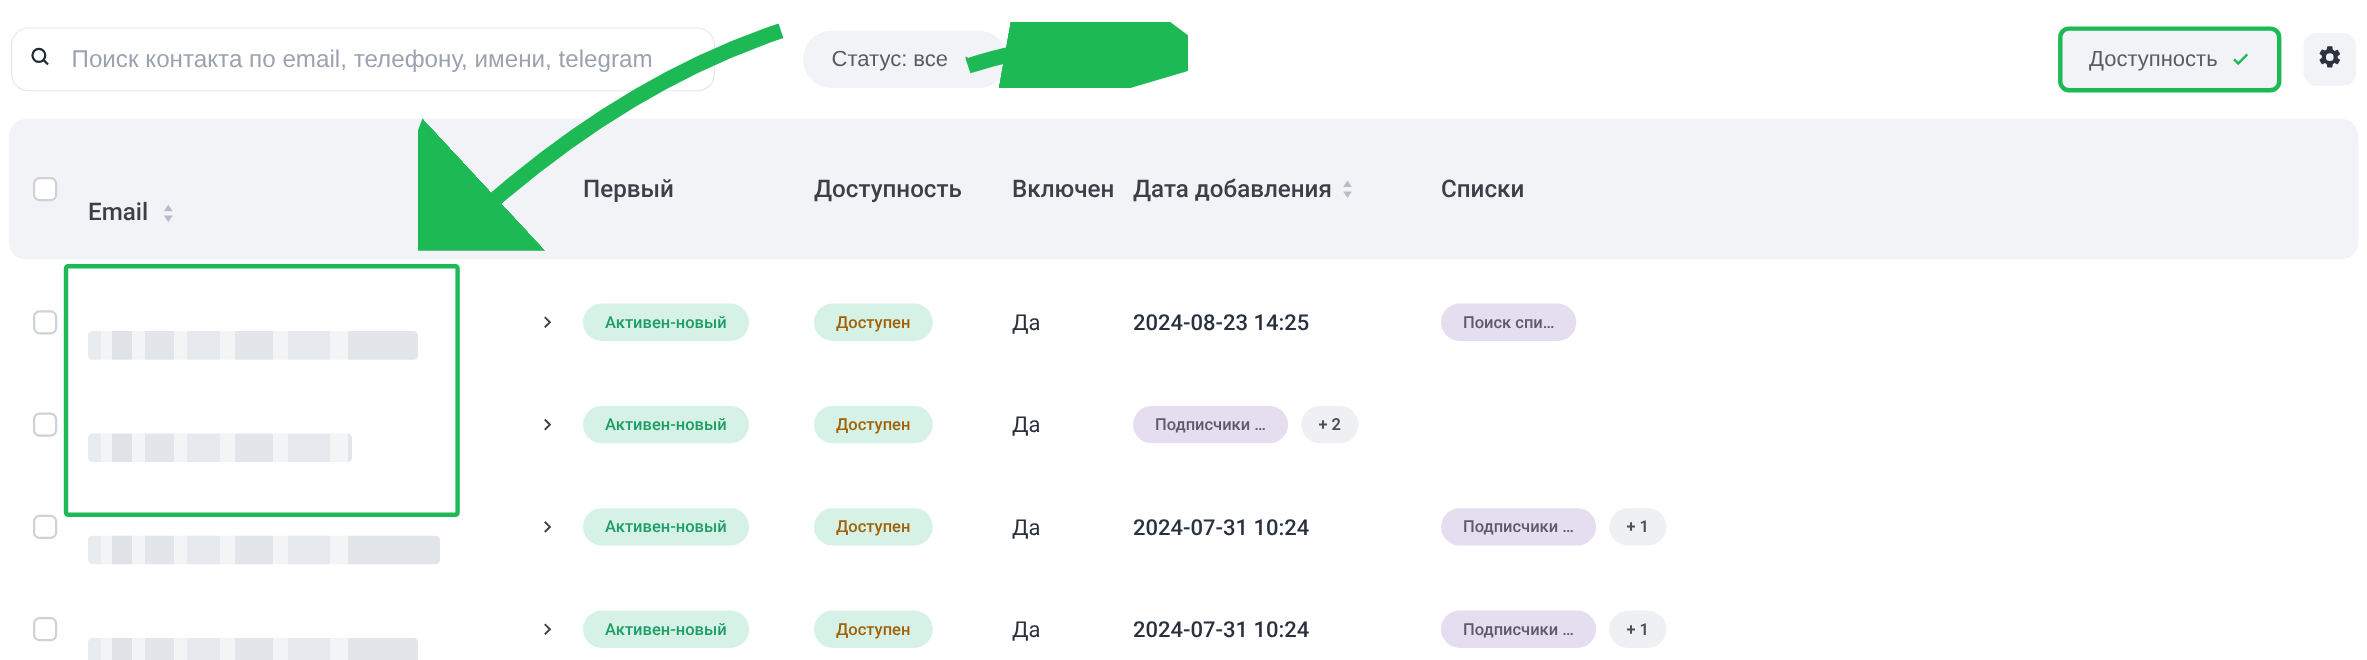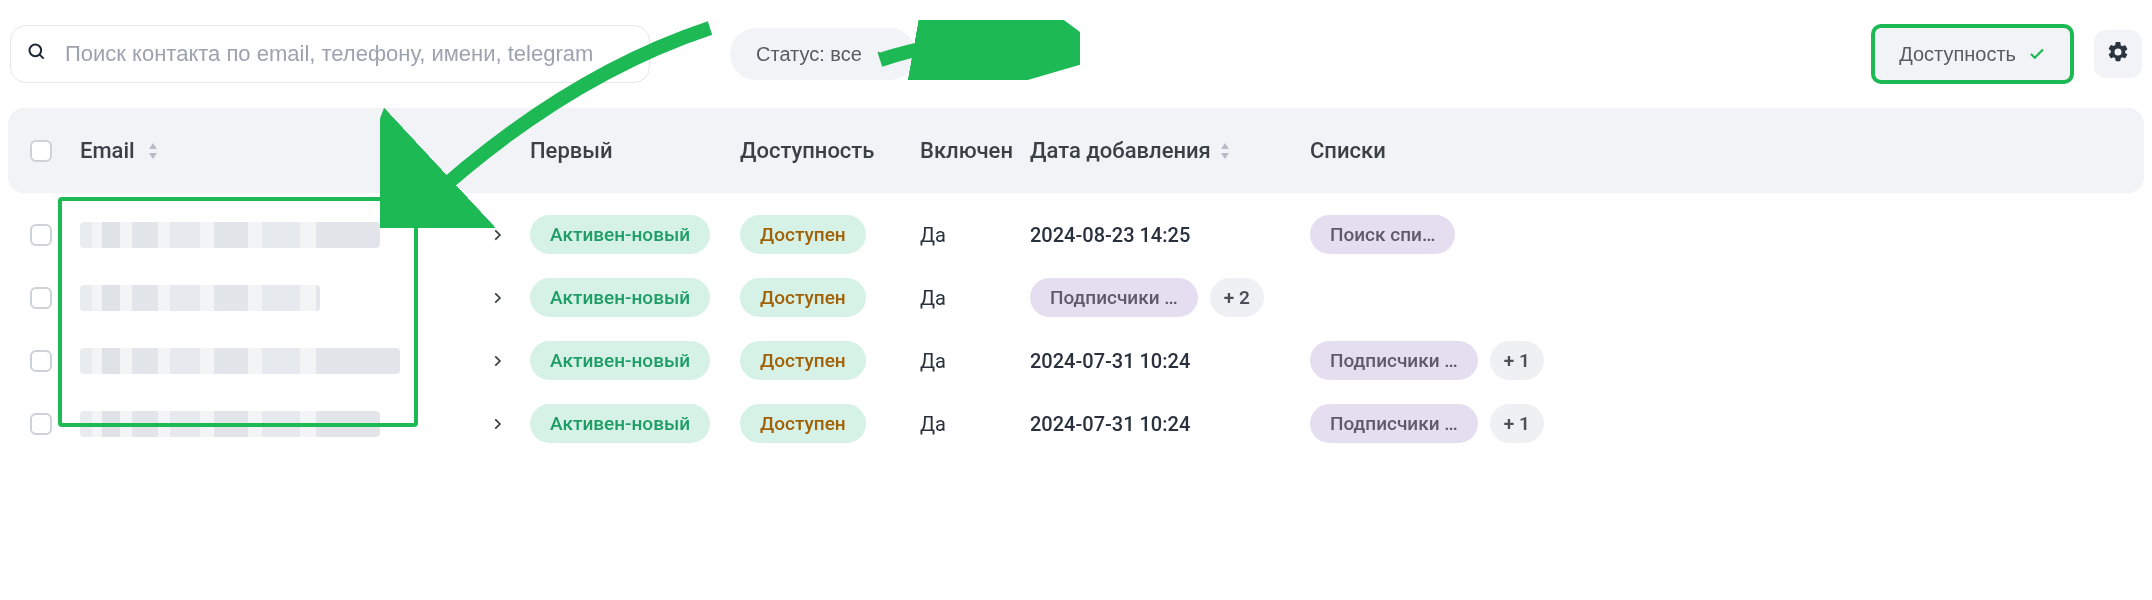--- a/index.html
+++ b/index.html
@@ -81,21 +81,21 @@
     background: #f1f3f6;
     border-radius: 16px;
     padding: 30px 22px;
     margin: 0 8px;
     gap: 0;
     color: #3b3f46;
     font-weight: 500;
     font-size: 22px;
   }
   .col-check   { flex: 0 0 50px; }
-  .col-email   { flex: 0 0 410px; display:flex; align-items:center; gap:12px;}
+  .col-email   { flex: 0 0 410px; display:flex; align-items:center; gap:12px;margin-top:43px;}
   .col-expand  { flex: 0 0 40px; }
   .col-status  { flex: 0 0 210px; }
   .col-avail   { flex: 0 0 180px; }
   .col-enabled { flex: 0 0 110px; }
   .col-date    { flex: 0 0 280px; display:flex; align-items:center; gap:8px;}
   .col-lists   { flex: 0 0 240px; display:flex; align-items:center; gap:12px;}
 
   .checkbox {
     width: 22px; height: 22px;
     border: 2px solid #cdd1d8;
@@ -124,21 +124,21 @@
         #e6e9ed 90px 120px, #f3f4f6 120px 134px,
         #e2e6ea 134px 168px, #f3f4f6 168px 182px,
         #e6e9ed 182px 220px, #f3f4f6 220px 236px,
         #e2e6ea 236px 270px
       );
   }
 
   .badge {
     display:inline-flex; align-items:center; justify-content:center;
     border-radius: 999px;
-    font-size: 19px;
+    font-size: 15px;
     padding: 8px 20px;
     font-weight: 500;
   }
   .badge-status { background:#d6f2e6; color:#1f9d67; }
   .badge-avail  { background:#d6f2e6; color:#a16207; }
   .badge-list   { background:#e5def0; color:#5e5a6b; }
   .badge-more   { background:#eef0f3; color:#4c4f57; font-weight:600; padding:8px 14px; min-width:52px;}
 
   .date-cell { color:#28313d; font-weight:500; }
   .enabled-cell { color:#28313d; }

